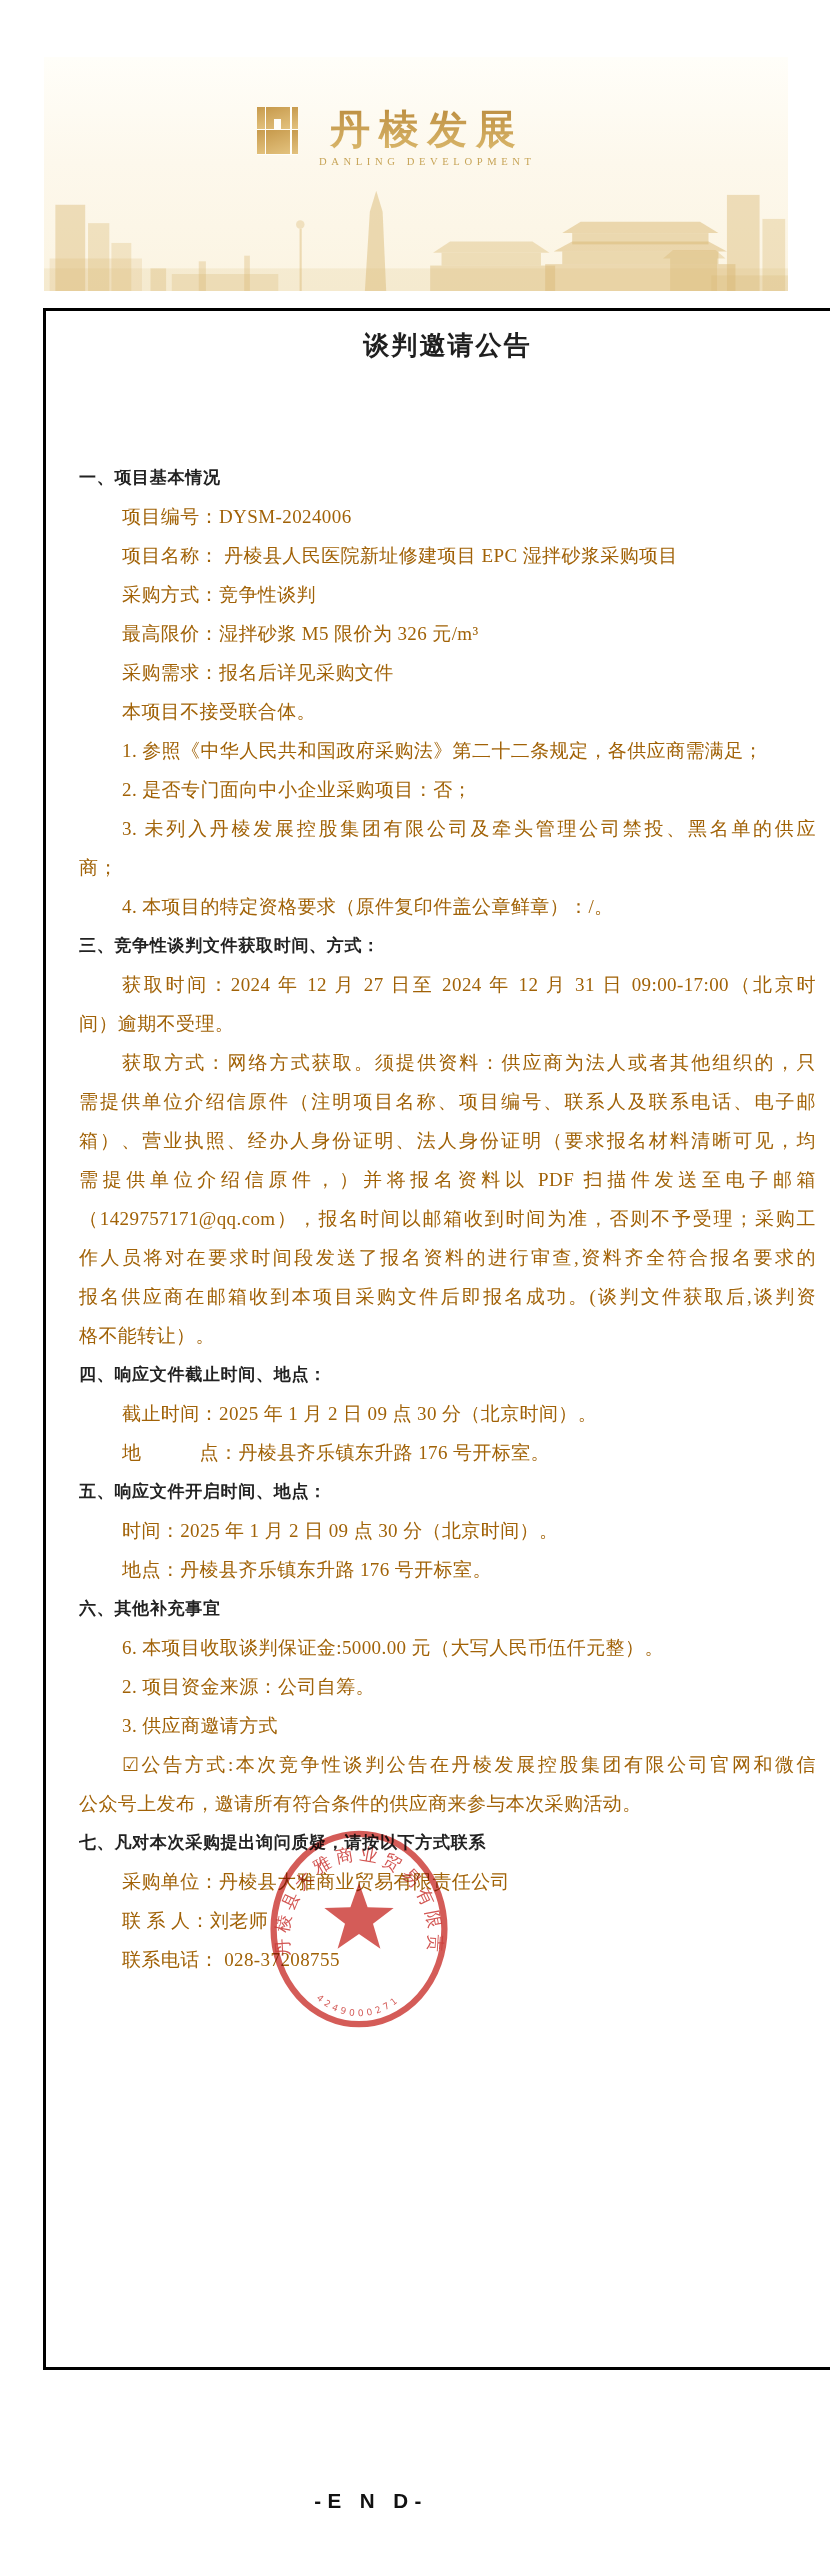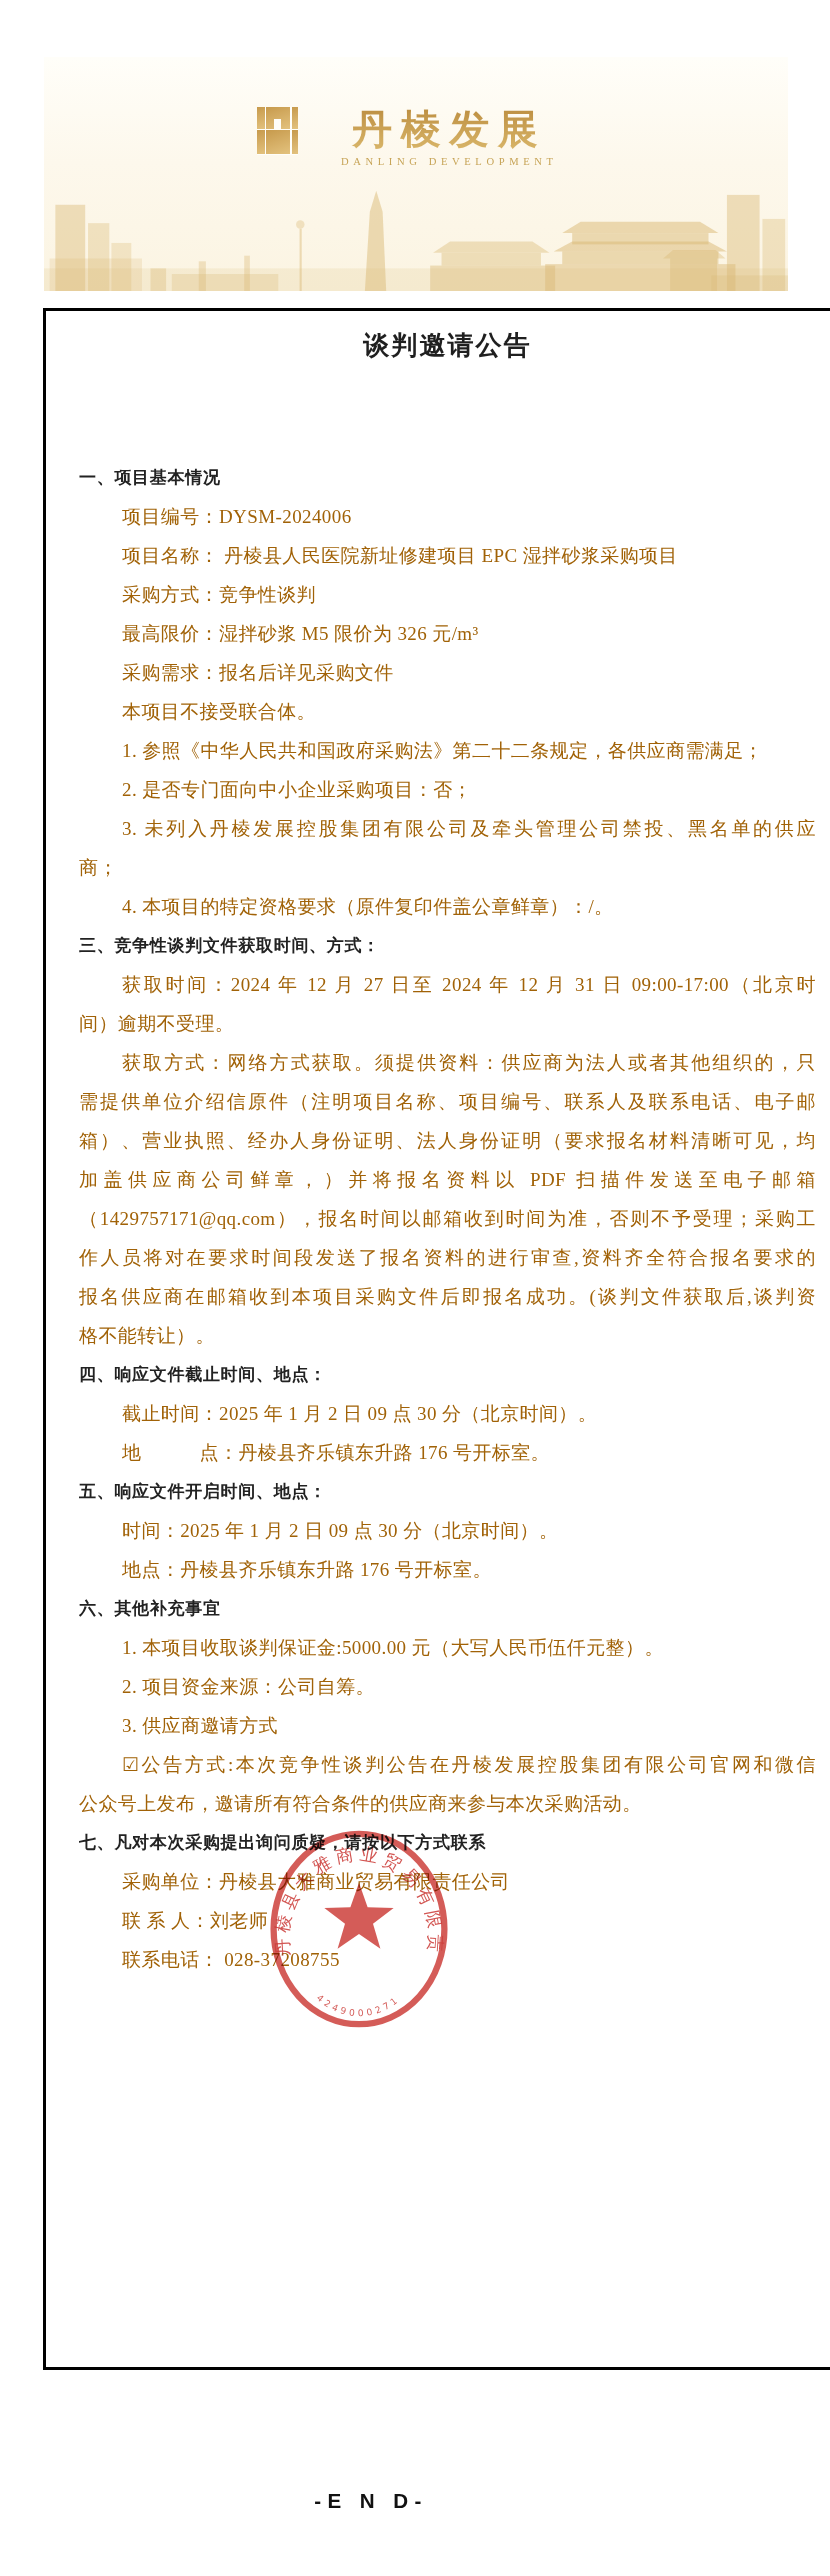--- a/index.html
+++ b/index.html
@@ -18,21 +18,21 @@
   .logo-mark{
     width:41px;height:48px;display:grid;
     grid-template-columns:7.8px 24px 6.4px;grid-template-rows:22px 23.4px;
     gap:1.4px;background:#fffef9;
   }
   .logo-mark .cell{background:linear-gradient(160deg,#c79a4c,#e3c27e);position:relative;}
   .logo-mark .cell.notch::after{
     content:"";position:absolute;left:7.8px;bottom:0;width:7px;height:10px;
     background:#fffef9;
   }
-  .logo-text-block{margin-left:43px;margin-top:1.4px;text-align:center;}
+  .logo-text-block{margin-left:21px;margin-top:1.4px;text-align:center;}
   .logo-cn{
     font-size:40px;line-height:43px;font-weight:700;letter-spacing:8.5px;
     font-family:"Liberation Serif","DejaVu Serif",serif;
     background:linear-gradient(180deg,#bd8f42,#d9b66a);
     -webkit-background-clip:text;background-clip:text;color:transparent;
     white-space:nowrap;
   }
   .logo-en{
     margin-top:4.3px;font-size:10.6px;letter-spacing:4.6px;color:#c7a457;
     font-family:"Liberation Serif","DejaVu Serif",serif;white-space:nowrap;
@@ -142,33 +142,33 @@
     <div class="ln b">2. 是否专门面向中小企业采购项目：否；</div>
     <div class="ln bj">3. 未列入丹棱发展控股集团有限公司及牵头管理公司禁投、黑名单的供应</div>
     <div class="ln c">商；</div>
     <div class="ln b">4. 本项目的特定资格要求（原件复印件盖公章鲜章）：/。</div>
     <div class="ln h">三、竞争性谈判文件获取时间、方式：</div>
     <div class="ln bj">获取时间：2024 年 12 月 27 日至 2024 年 12 月 31 日 09:00-17:00（北京时</div>
     <div class="ln c">间）逾期不受理。</div>
     <div class="ln bj">获取方式：网络方式获取。须提供资料：供应商为法人或者其他组织的，只</div>
     <div class="ln cj">需提供单位介绍信原件（注明项目名称、项目编号、联系人及联系电话、电子邮</div>
     <div class="ln cj">箱）、营业执照、经办人身份证明、法人身份证明（要求报名材料清晰可见，均</div>
-    <div class="ln cj">加盖供应商公司鲜章，）并将报名资料以 PDF 扫描件发送至电子邮箱</div>
+    <div class="ln cj">需提供单位介绍信原件，）并将报名资料以 PDF 扫描件发送至电子邮箱</div>
     <div class="ln cj">（1429757171@qq.com），报名时间以邮箱收到时间为准，否则不予受理；采购工</div>
     <div class="ln cj">作人员将对在要求时间段发送了报名资料的进行审查,资料齐全符合报名要求的</div>
     <div class="ln cj">报名供应商在邮箱收到本项目采购文件后即报名成功。(谈判文件获取后,谈判资</div>
     <div class="ln c">格不能转让）。</div>
     <div class="ln h">四、响应文件截止时间、地点：</div>
     <div class="ln b">截止时间：2025 年 1 月 2 日 09 点 30 分（北京时间）。</div>
     <div class="ln b">地　　　点：丹棱县齐乐镇东升路 176 号开标室。</div>
     <div class="ln h">五、响应文件开启时间、地点：</div>
     <div class="ln b">时间：2025 年 1 月 2 日 09 点 30 分（北京时间）。</div>
     <div class="ln b">地点：丹棱县齐乐镇东升路 176 号开标室。</div>
     <div class="ln h">六、其他补充事宜</div>
-    <div class="ln b">1.  本项目收取谈判保证金:5000.00 元（大写人民币伍仟元整）。</div>
+    <div class="ln b">6.  本项目收取谈判保证金:5000.00 元（大写人民币伍仟元整）。</div>
     <div class="ln b">2.  项目资金来源：公司自筹。</div>
     <div class="ln b">3.  供应商邀请方式</div>
     <div class="ln bj">☑公告方式:本次竞争性谈判公告在丹棱发展控股集团有限公司官网和微信</div>
     <div class="ln c">公众号上发布，邀请所有符合条件的供应商来参与本次采购活动。</div>
     <div class="ln h">七、凡对本次采购提出询问质疑，请按以下方式联系</div>
     <div class="ln b">采购单位：丹棱县大雅商业贸易有限责任公司</div>
     <div class="ln b">联 系 人：刘老师</div>
     <div class="ln b">联系电话： 028-37208755</div>
   </div>
 </div>

